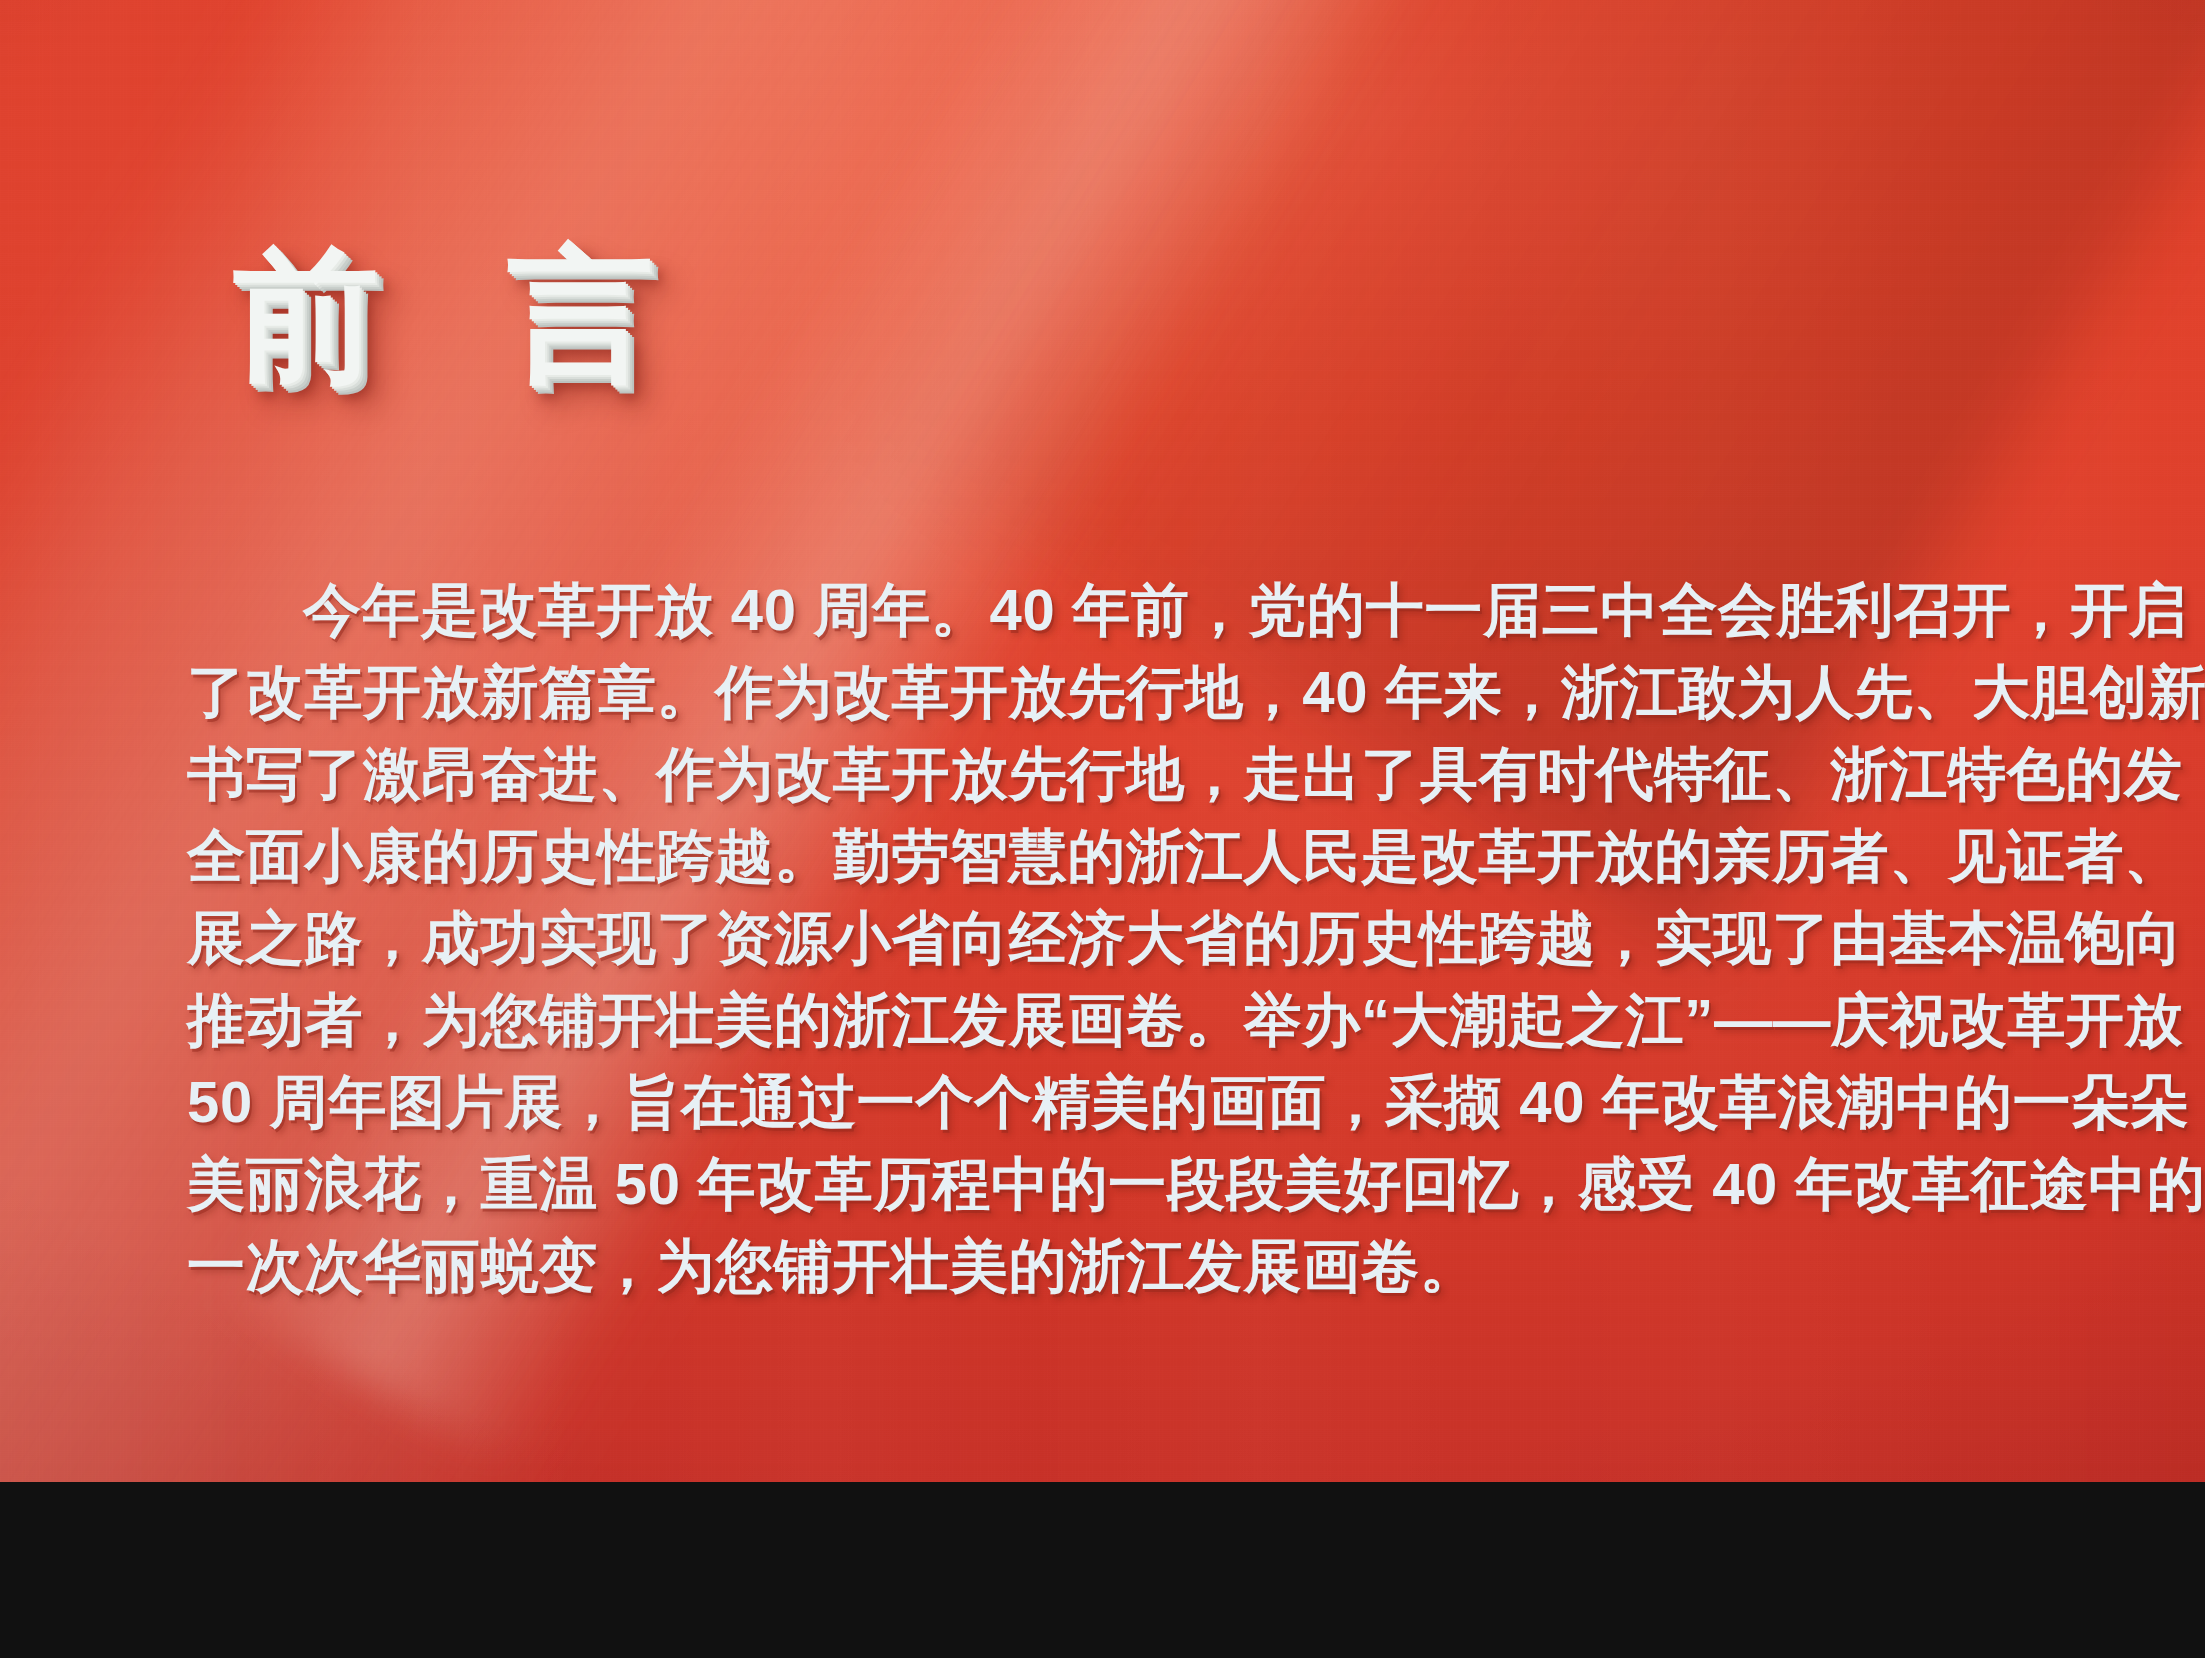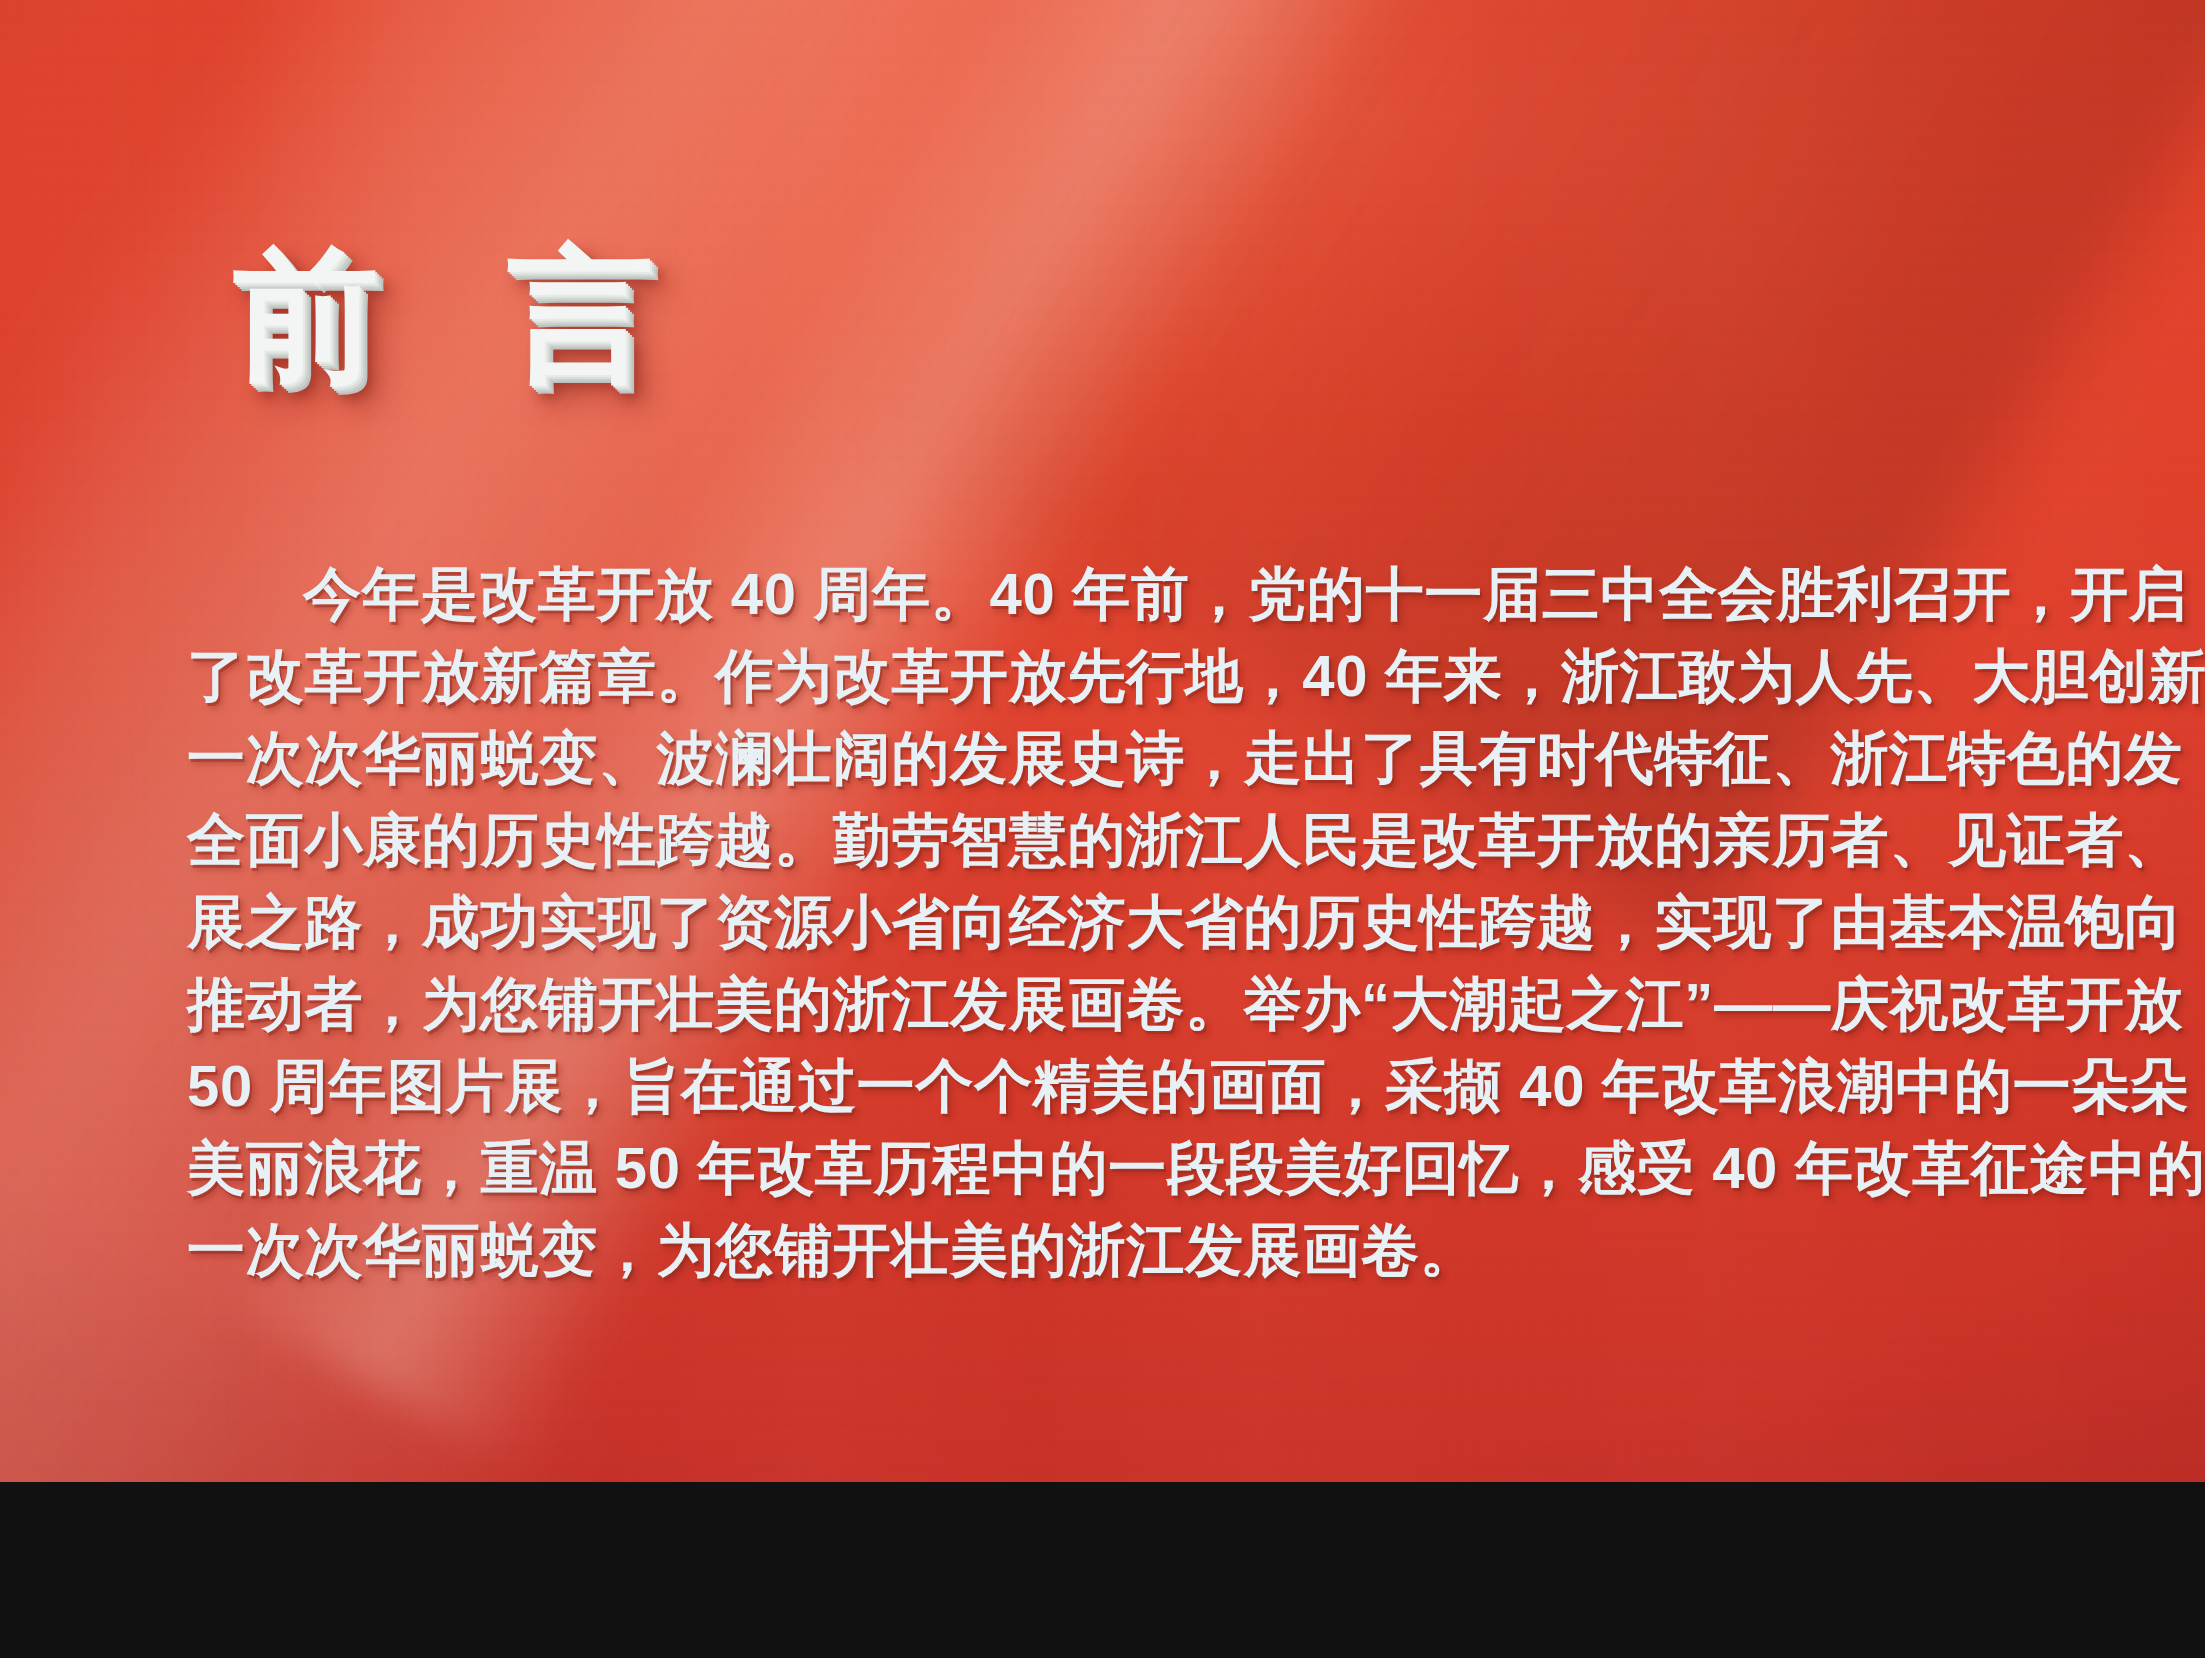--- a/index.html
+++ b/index.html
@@ -135,21 +135,21 @@
        6.2px  6.2px 0 #C9CFCB,
       8.3px 8.3px 0 #BDC3C0,
       11px 11.7px 12.4px rgba(120,22,14,0.55),
       19.3px 20.7px 27.6px rgba(110,18,12,0.40);
   }
 
   
   .body-copy {
     position: absolute;
     left: 187px;
-    top: 553px;
+    top: 569px;
     width: 1833px;
   }
   .line {
     color: #E7F0F5;
     font-size: 58px;
     line-height: 82px;
     font-weight: 700;
     white-space: nowrap;
     letter-spacing: 0.7px;
     text-shadow:
@@ -171,21 +171,21 @@
   <div class="light-streak2"></div>
   <div class="corner-shade"></div>
   <div class="grain"></div>
   <div class="vignette"></div>
 
   <div class="heading">前  言</div>
 
   <div class="body-copy">
     <div class="line indent">今年是改革开放 40 周年。40 年前，党的十一届三中全会胜利召开，开启</div>
     <div class="line">了改革开放新篇章。作为改革开放先行地，40 年来，浙江敢为人先、大胆创新，</div>
-    <div class="line">一次次华丽蜕变、波澜壮阔的发展史诗，走出了具有时代特征、浙江特色的发</div>
+    <div class="line">书写了激昂奋进、作为改革开放先行地，走出了具有时代特征、浙江特色的发</div>
     <div class="line">全面小康的历史性跨越。勤劳智慧的浙江人民是改革开放的亲历者、见证者、</div>
     <div class="line">展之路，成功实现了资源小省向经济大省的历史性跨越，实现了由基本温饱向</div>
     <div class="line">推动者，为您铺开壮美的浙江发展画卷。举办“大潮起之江”——庆祝改革开放</div>
     <div class="line">50 周年图片展，旨在通过一个个精美的画面，采撷 40 年改革浪潮中的一朵朵</div>
     <div class="line">美丽浪花，重温 50 年改革历程中的一段段美好回忆，感受 40 年改革征途中的</div>
     <div class="line">一次次华丽蜕变，为您铺开壮美的浙江发展画卷。</div>
   </div>
 
 </div>
 

